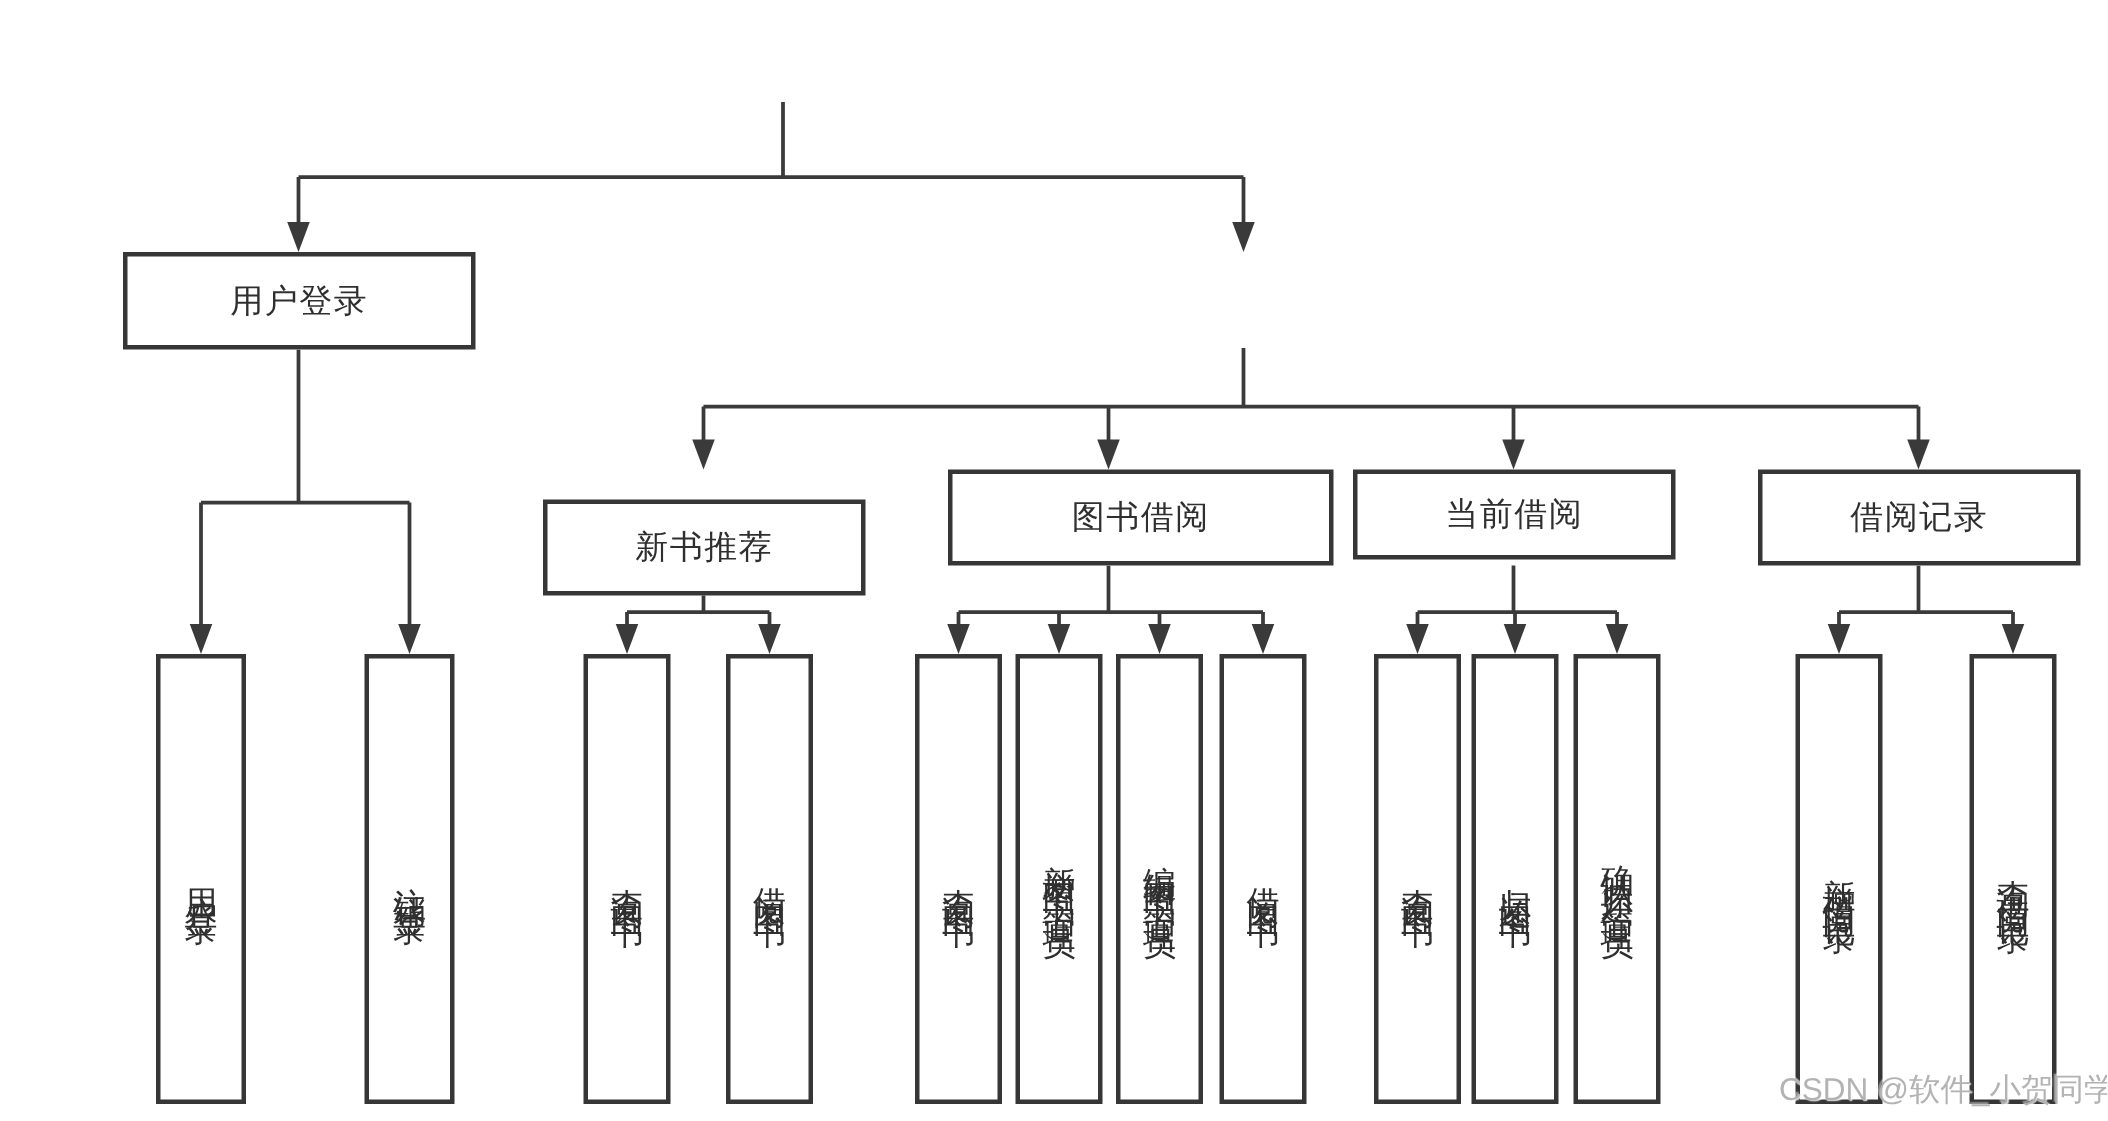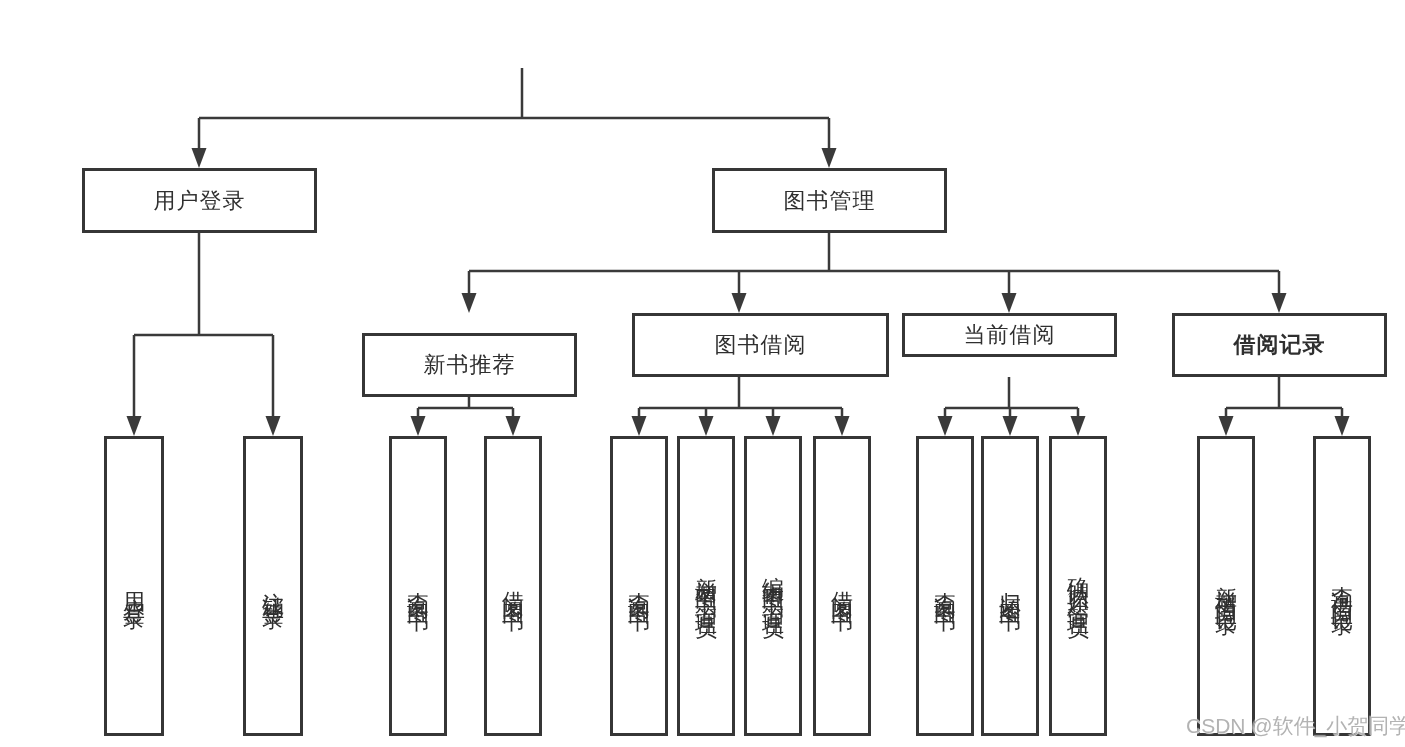--- a/index.html
+++ b/index.html
@@ -114,34 +114,31 @@
       <polygon points="1070.5,416 1085.5,416 1078,436"></polygon>
       <polygon points="1218.5,416 1233.5,416 1226,436"></polygon>
       <polygon points="1334.5,416 1349.5,416 1342,436"></polygon>
     </g>
   </svg>
 
 
   <div class="node" style="left:82px; top:168px; width:235px; height:65px;">
     <span class="lbl">用户登录</span>
   </div>
-  <div class="node" style="left:712px; top:168px; width:235px; height:65px;">
-    <span class="lbl">图书管理</span>
-  </div>
 
   <div class="node" style="left:362px; top:313px; width:215px; height:64px;margin-top:20px;">
     <span class="lbl">新书推荐</span>
   </div>
   <div class="node" style="left:632px; top:313px; width:257px; height:64px;">
     <span class="lbl">图书借阅</span>
   </div>
-  <div class="node" style="left:902px; top:313px; width:215px; height:44px;">
+  <div class="node" style="left:902px; top:313px; width:215px; height:60px;">
     <span class="lbl">当前借阅</span>
   </div>
-  <div class="node" style="left:1172px; top:313px; width:215px; height:64px;font-weight:bold;">
+  <div class="node" style="left:1172px; top:313px; width:215px; height:64px;">
     <span class="lbl">借阅记录</span>
   </div>
 
   <div class="node leaf" style="left:104px; top:436px; width:60px; height:300px;">
     <span class="lbl">用户登录</span>
   </div>
   <div class="node leaf" style="left:243px; top:436px; width:60px; height:300px;">
     <span class="lbl">注销登录</span>
   </div>
   <div class="node leaf" style="left:389px; top:436px; width:58px; height:300px;">

